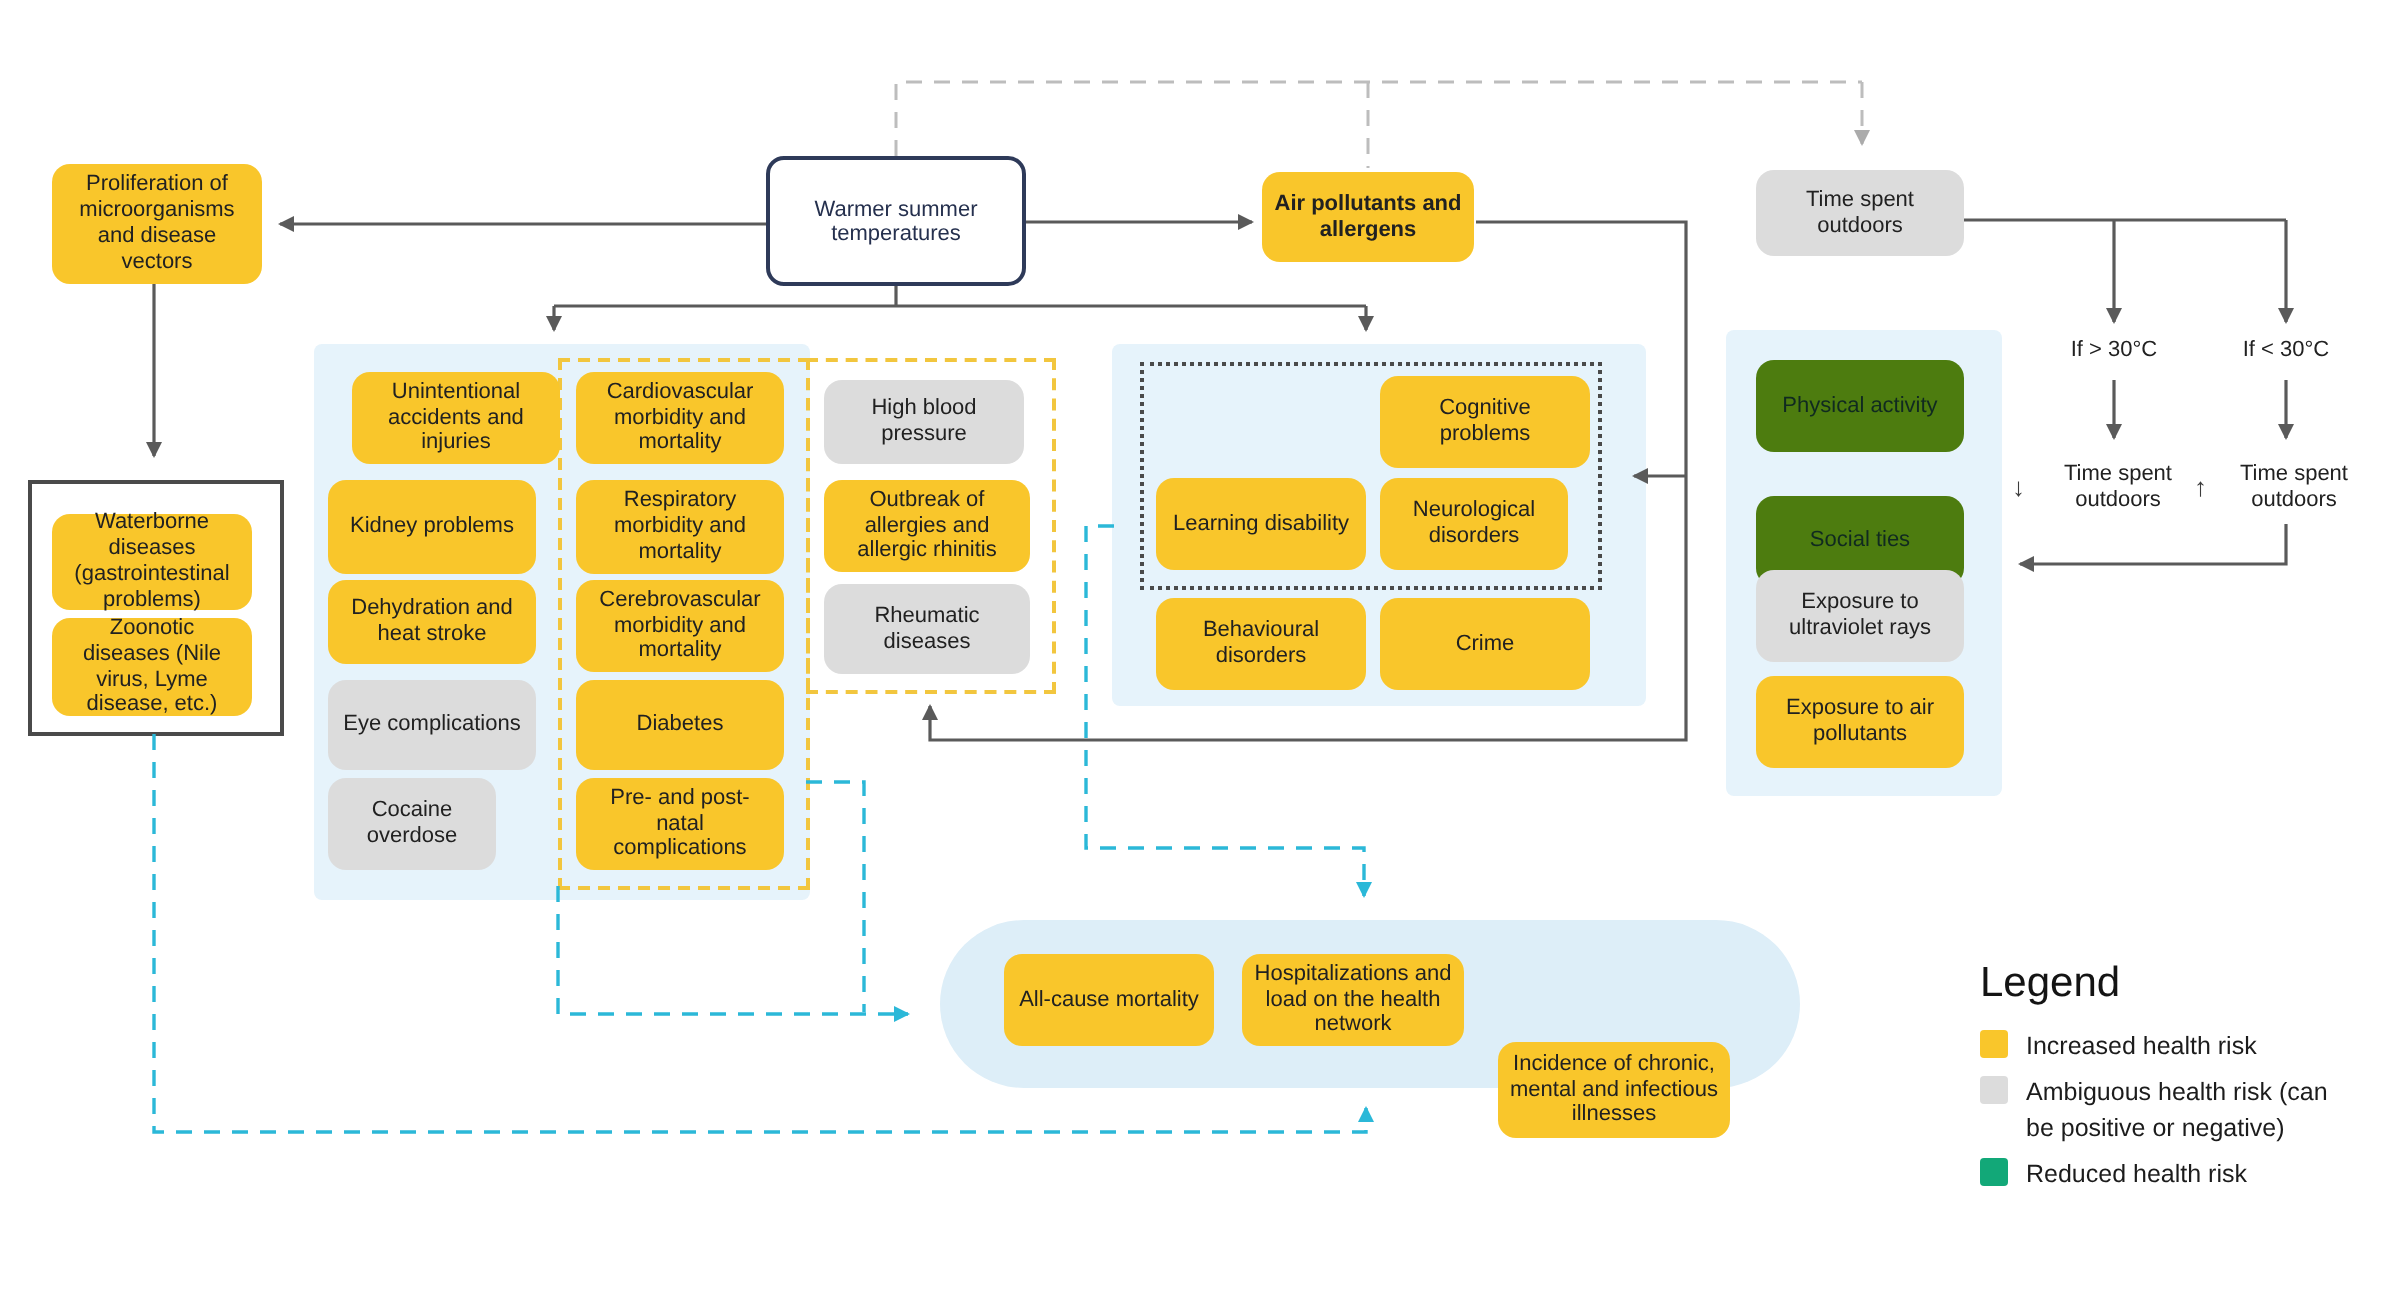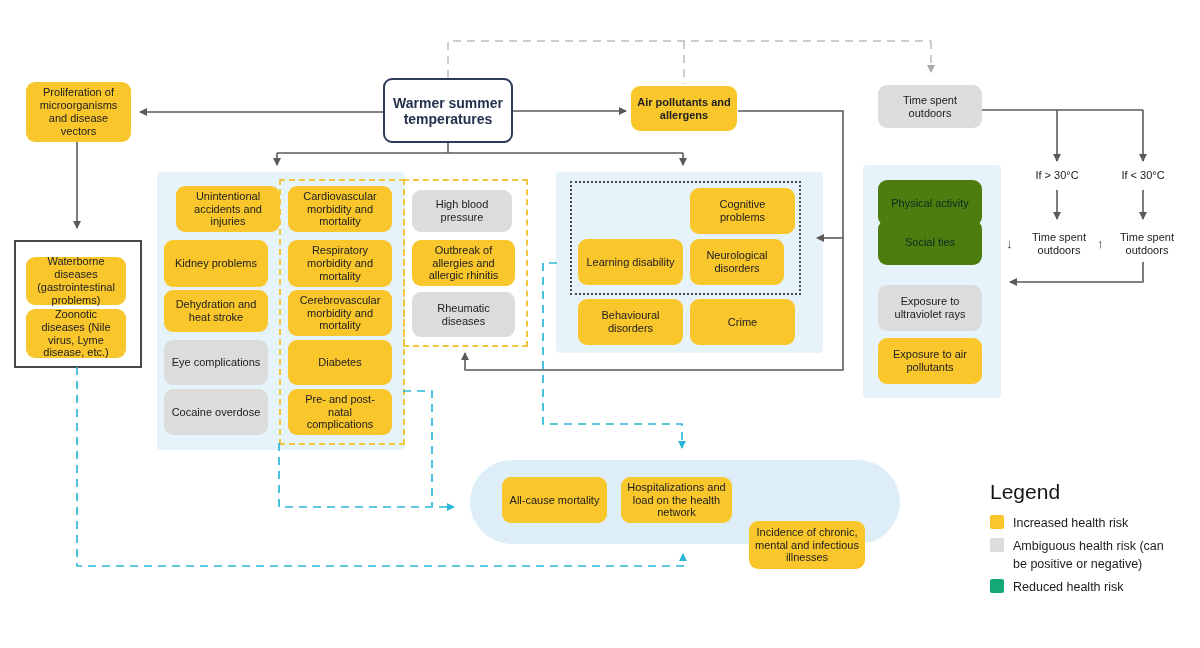--- a/index.html
+++ b/index.html
@@ -16,21 +16,21 @@
     position:absolute;display:flex;align-items:center;justify-content:center;
     text-align:center;border-radius:9px;font-size:11px;line-height:1.18;
     padding:3px 6px;box-sizing:border-box;color:#212121;
   }
   .yellow{background:#f9c62b;}
   .gray{background:#dcdcdc;}
   .green{background:#4d7c0f;color:#102a20;}
   .hub{
     position:absolute;display:flex;align-items:center;justify-content:center;
     text-align:center;background:#ffffff;border:2px solid #2e3a59;border-radius:9px;
-    font-size:14px;font-weight:bold;color:#25304e;box-sizing:border-box;
+    font-size:11px;font-weight:normal;color:#25304e;box-sizing:border-box;
   }
   .bold{font-weight:bold;}
   .flow-label{position:absolute;font-size:11px;text-align:center;color:#212121;}
   .flow-text{position:absolute;font-size:11px;text-align:center;color:#212121;line-height:1.2;}
   .updown{position:absolute;font-size:13px;color:#3c3c3c;}
   #legend{position:absolute;left:990px;top:480px;width:200px;}
   #legend .title{font-size:21px;font-weight:500;color:#141414;margin-bottom:10px;}
   .legend-item{display:flex;align-items:flex-start;margin-bottom:5px;}
   .swatch{width:14px;height:14px;border-radius:2px;flex:0 0 14px;margin-right:9px;margin-top:1px;}
   .legend-item .lbl{font-size:12.5px;line-height:1.45;color:#1c1c1c;width:168px;}
@@ -56,40 +56,40 @@
   <div class="box yellow bold" style="left:631px;top:86px;width:106px;height:45px;">Air pollutants and allergens</div>
   <div class="box gray" style="left:878px;top:85px;width:104px;height:43px;">Time spent outdoors</div>
 
   <div class="box yellow" style="left:26px;top:257px;width:100px;height:48px;">Waterborne diseases (gastrointestinal problems)</div>
   <div class="box yellow" style="left:26px;top:309px;width:100px;height:49px;">Zoonotic diseases (Nile virus, Lyme disease, etc.)</div>
 
   <div class="box yellow" style="left:176px;top:186px;width:104px;height:46px;">Unintentional accidents and injuries</div>
   <div class="box yellow" style="left:164px;top:240px;width:104px;height:47px;">Kidney problems</div>
   <div class="box yellow" style="left:164px;top:290px;width:104px;height:42px;">Dehydration and heat stroke</div>
   <div class="box gray" style="left:164px;top:340px;width:104px;height:45px;">Eye complications</div>
-  <div class="box gray" style="left:164px;top:389px;width:104px;height:46px;">Cocaine overdose</div>
+  <div class="box gray" style="left:164px;top:389px;width:84px;height:46px;">Cocaine overdose</div>
 
   <div class="box yellow" style="left:288px;top:186px;width:104px;height:46px;">Cardiovascular morbidity and mortality</div>
   <div class="box yellow" style="left:288px;top:290px;width:104px;height:46px;">Cerebrovascular morbidity and mortality</div>
   <div class="box yellow" style="left:288px;top:240px;width:104px;height:47px;">Respiratory morbidity and mortality</div>
   <div class="box yellow" style="left:288px;top:340px;width:104px;height:45px;">Diabetes</div>
   <div class="box yellow" style="left:288px;top:389px;width:104px;height:46px;">Pre- and post-natal complications</div>
 
   <div class="box gray" style="left:412px;top:190px;width:100px;height:42px;">High blood pressure</div>
   <div class="box yellow" style="left:412px;top:240px;width:103px;height:46px;">Outbreak of allergies and allergic rhinitis</div>
   <div class="box gray" style="left:412px;top:292px;width:103px;height:45px;">Rheumatic diseases</div>
 
   <div class="box yellow" style="left:690px;top:188px;width:105px;height:46px;">Cognitive problems</div>
   <div class="box yellow" style="left:578px;top:239px;width:105px;height:46px;">Learning disability</div>
   <div class="box yellow" style="left:690px;top:239px;width:94px;height:46px;">Neurological disorders</div>
   <div class="box yellow" style="left:578px;top:299px;width:105px;height:46px;">Behavioural disorders</div>
   <div class="box yellow" style="left:690px;top:299px;width:105px;height:46px;">Crime</div>
 
   <div class="box green" style="left:878px;top:180px;width:104px;height:46px;">Physical activity</div>
-  <div class="box green" style="left:878px;top:220px;width:104px;height:45px;">Social ties</div>
+  <div class="box green" style="left:878px;top:248px;width:104px;height:45px;">Social ties</div>
   <div class="box gray" style="left:878px;top:285px;width:104px;height:46px;">Exposure to ultraviolet rays</div>
   <div class="box yellow" style="left:878px;top:338px;width:104px;height:46px;">Exposure to air pollutants</div>
 
   <div class="box yellow" style="left:502px;top:477px;width:105px;height:46px;">All-cause mortality</div>
   <div class="box yellow" style="left:621px;top:477px;width:111px;height:46px;">Hospitalizations and load on the health network</div>
   <div class="box yellow" style="left:749px;top:477px;width:116px;height:48px;margin-top:44px;">Incidence of chronic, mental and infectious illnesses</div>
 
   <div class="flow-label" style="left:1022px;top:169px;width:70px;">If &gt; 30°C</div>
   <div class="flow-label" style="left:1108px;top:169px;width:70px;">If &lt; 30°C</div>
   <div class="updown" style="left:1006px;top:236px;">↓</div>

